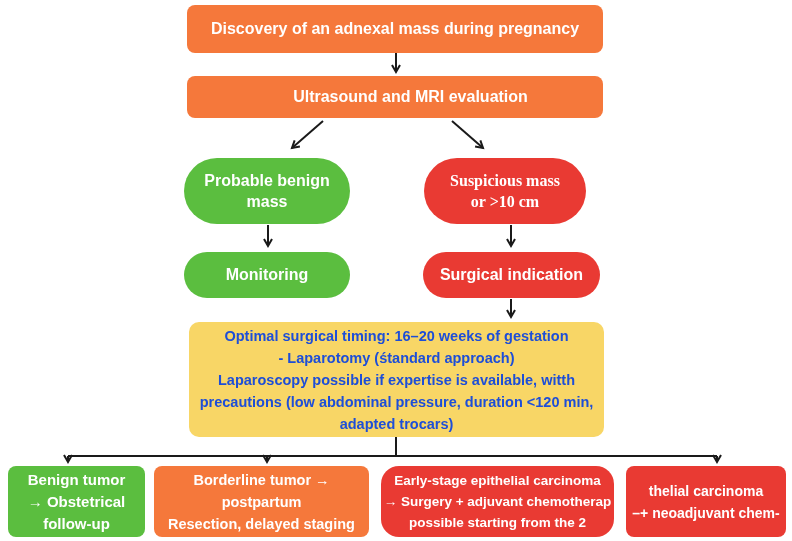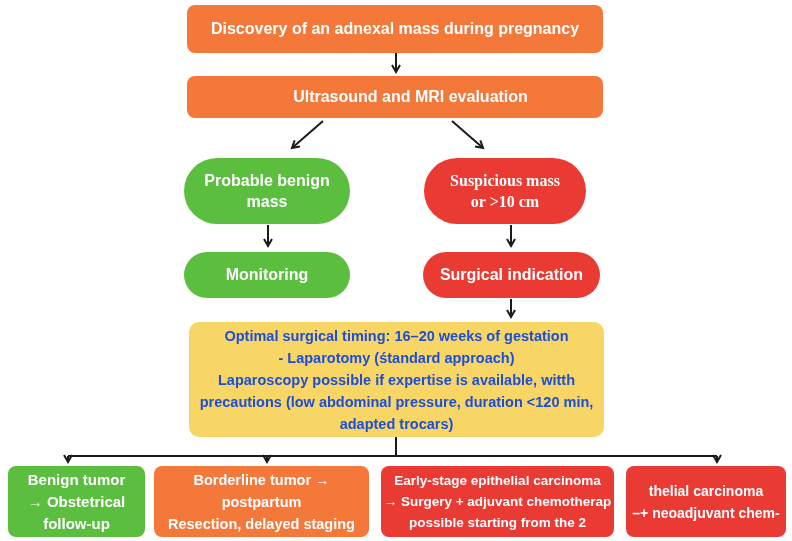--- a/index.html
+++ b/index.html
@@ -22,21 +22,21 @@
 
   #n-discovery{left:187px;top:5px;width:416px;height:48px;border-radius:8px;font-size:16px;}
   #n-evaluation{left:187px;top:76px;width:416px;height:42px;border-radius:8px;font-size:16px;padding-left:37px;}
   #n-probable{left:184px;top:158px;width:166px;height:66px;border-radius:33px;font-size:16px;line-height:21px;}
   #n-suspicious{left:424px;top:158px;width:162px;height:66px;border-radius:33px;font-size:16px;line-height:21px;font-family:Liberation Serif, serif;}
   #n-monitoring{left:184px;top:252px;width:166px;height:46px;border-radius:23px;font-size:16px;}
   #n-surgical{left:423px;top:252px;width:177px;height:46px;border-radius:23px;font-size:16px;}
   #n-timing{left:189px;top:322px;width:415px;height:115px;border-radius:10px;font-size:14.5px;line-height:22px;}
   #n-benign{left:8px;top:466px;width:137px;height:71px;border-radius:8px;font-size:15px;line-height:22px;}
   #n-borderline{left:154px;top:466px;width:215px;height:71px;border-radius:8px;font-size:14.5px;line-height:22px;}
-  #n-early{left:381px;top:466px;width:233px;height:71px;border-radius:8px;font-size:13.5px;line-height:21px;}
+  #n-early{left:381px;top:466px;width:233px;height:71px;border-radius:18px;font-size:13.5px;line-height:21px;}
   #n-advanced{left:626px;top:466px;width:160px;height:71px;border-radius:8px;font-size:14px;line-height:22px;}
 
   svg.edges{position:absolute;left:0;top:0;pointer-events:none;}
 </style>
 </head>
 <body>
 
 <div class="canvas">
 
   <svg class="edges" width="792" height="541" viewBox="0 0 792 541">

